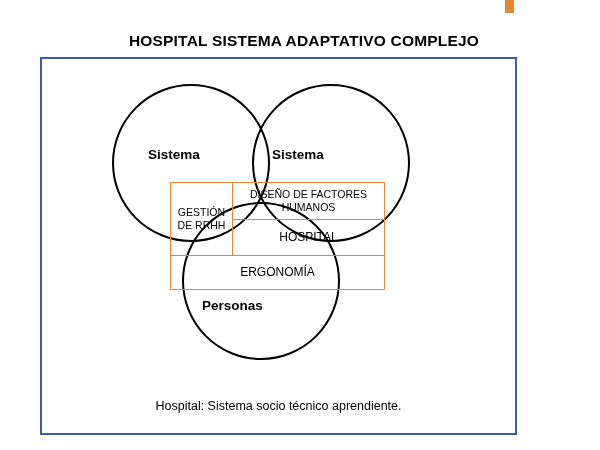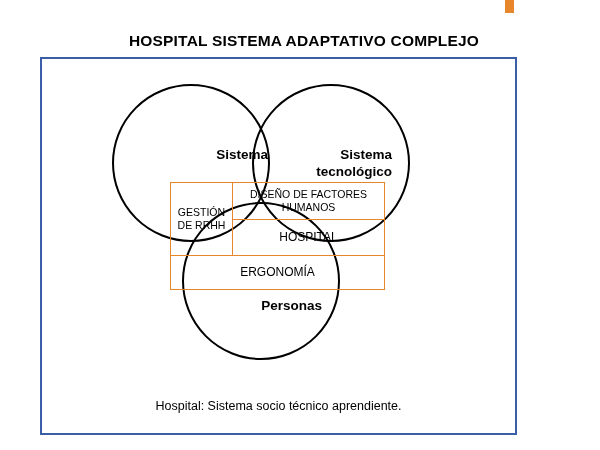--- a/index.html
+++ b/index.html
@@ -68,21 +68,21 @@
     height: 158px;
   }
   .circle-bottom {
     left: 142px;
     top: 145px;
     width: 158px;
     height: 158px;
   }
   .circle-label {
     position: absolute;
-    text-align: right;
+    text-align: left;
     font-size: 13.5px;
     font-weight: bold;
     color: #000000;
     line-height: 17px;
   }
   .label-org {
     left: 108px;
     top: 89px;
     width: 120px;
   }
@@ -173,21 +173,20 @@
   <div class="circle circle-left"></div>
   <div class="circle circle-right"></div>
   <div class="circle circle-bottom"></div>
 
   <div class="circle-label label-org">
     <div>Sistema</div>
   </div>
 
   <div class="circle-label label-tec">
     <div>Sistema</div>
-    <div>tecnológico</div>
   </div>
 
   <div class="circle-label label-per">
     <div>Personas</div>
   </div>
 
   <div class="grid">
     <div class="cell cell-rrhh">GESTIÓN DE RRHH</div>
     <div class="cell cell-dfh">DISEÑO DE FACTORES HUMANOS</div>
     <div class="cell cell-ergo">ERGONOMÍA</div>

